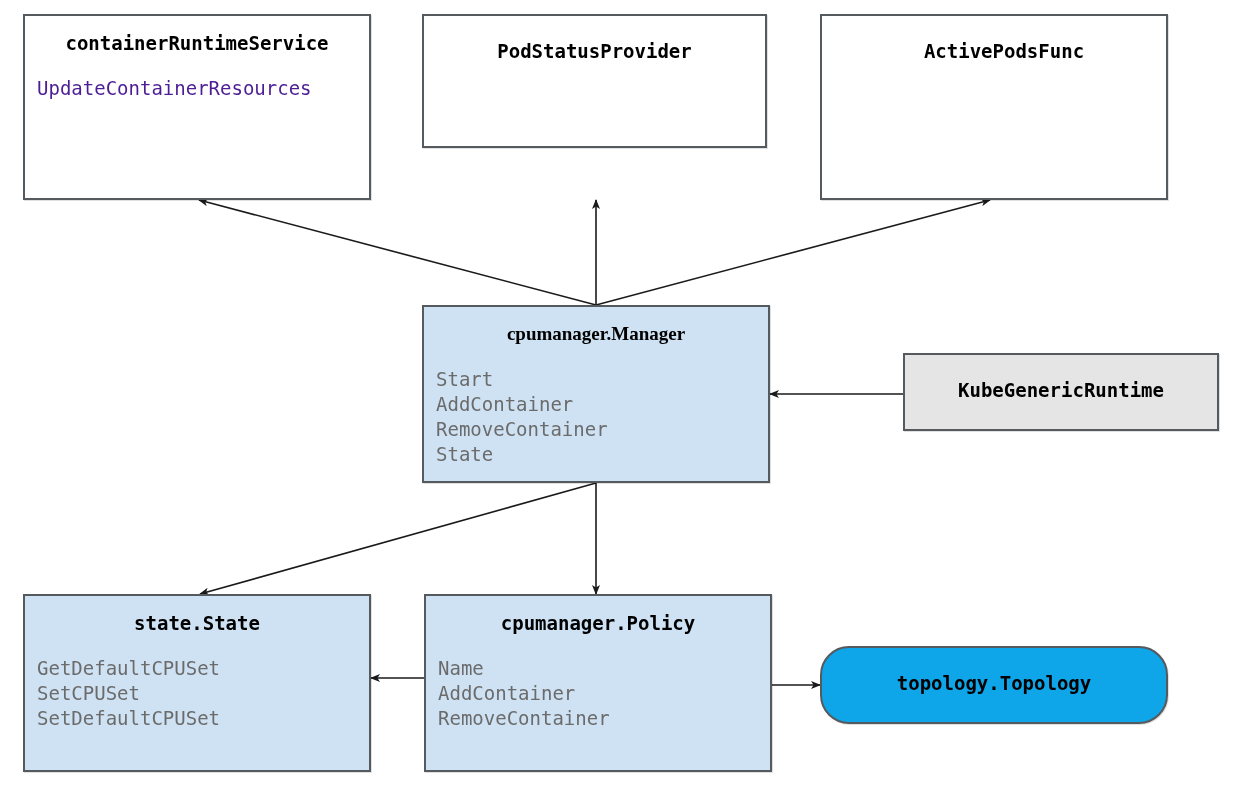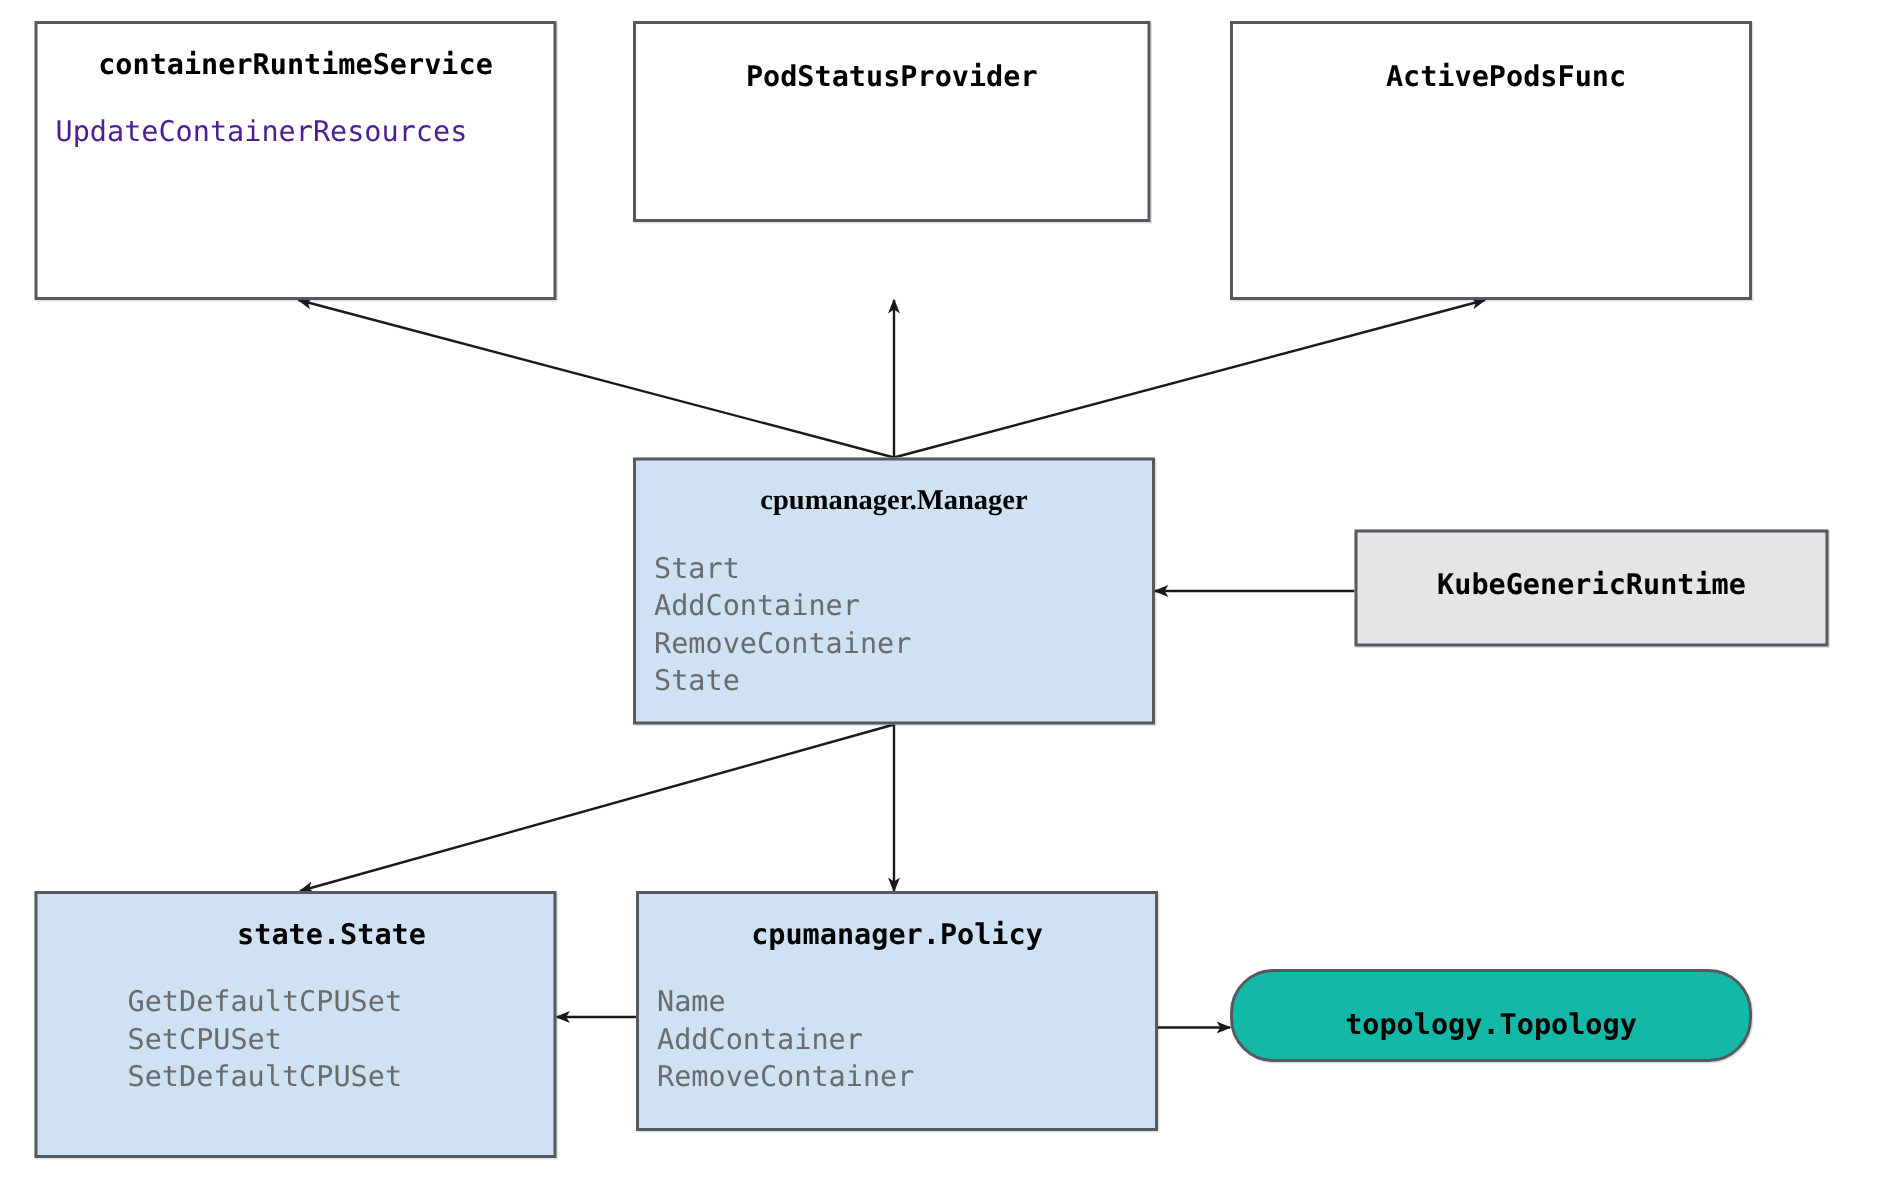--- a/index.html
+++ b/index.html
@@ -97,34 +97,34 @@
         <div class="node-methods" style="color: rgb(107, 107, 107);">
           <div class="method">Start</div>
           <div class="method">AddContainer</div>
           <div class="method">RemoveContainer</div>
           <div class="method">State</div>
         </div>
       </div>
       <div class="node compact" style="left: 903px; top: 353px; width: 316px; height: 78px; border-color: rgb(85, 90, 94); background: #e5e5e5;">
         <div class="node-title" style="color: rgb(0, 0, 0);">KubeGenericRuntime</div>
       </div>
-      <div class="node filled" style="left: 23px; top: 594px; width: 348px; height: 178px; border-color: rgb(85, 90, 94); background: rgb(207, 226, 243); padding-left: 48px;">
+      <div class="node filled" style="left: 23px; top: 594px; width: 348px; height: 178px; border-color: rgb(85, 90, 94); background: rgb(207, 226, 243);">
         <div class="node-title" style="color: rgb(0, 0, 0);">state.State</div>
         <div class="node-methods" style="color: rgb(107, 107, 107);">
           <div class="method">GetDefaultCPUSet</div>
           <div class="method">SetCPUSet</div>
           <div class="method">SetDefaultCPUSet</div>
         </div>
       </div>
-      <div class="node filled" style="left: 424px; top: 594px; width: 348px; height: 160px; border-color: rgb(85, 90, 94); background: rgb(207, 226, 243);">
+      <div class="node filled" style="left: 424px; top: 594px; width: 348px; height: 178px; border-color: rgb(85, 90, 94); background: rgb(207, 226, 243);">
         <div class="node-title" style="color: rgb(0, 0, 0);">cpumanager.Policy</div>
         <div class="node-methods" style="color: rgb(107, 107, 107);">
           <div class="method">Name</div>
           <div class="method">AddContainer</div>
           <div class="method">RemoveContainer</div>
         </div>
       </div>
-      <div class="node filled compact" style="left: 820px; top: 646px; width: 348px; height: 62px; border-color: rgb(85, 90, 94); background: #14b8a6; border-radius: 29px;">
+      <div class="node filled compact" style="left: 820px; top: 646px; width: 348px; height: 78px; border-color: rgb(85, 90, 94); background: #0ea5e9; border-radius: 29px;">
         <div class="node-title" style="color: rgb(0, 0, 0);">topology.Topology</div>
       </div>
     </div>
 
 </div>
 
 </body></html>

